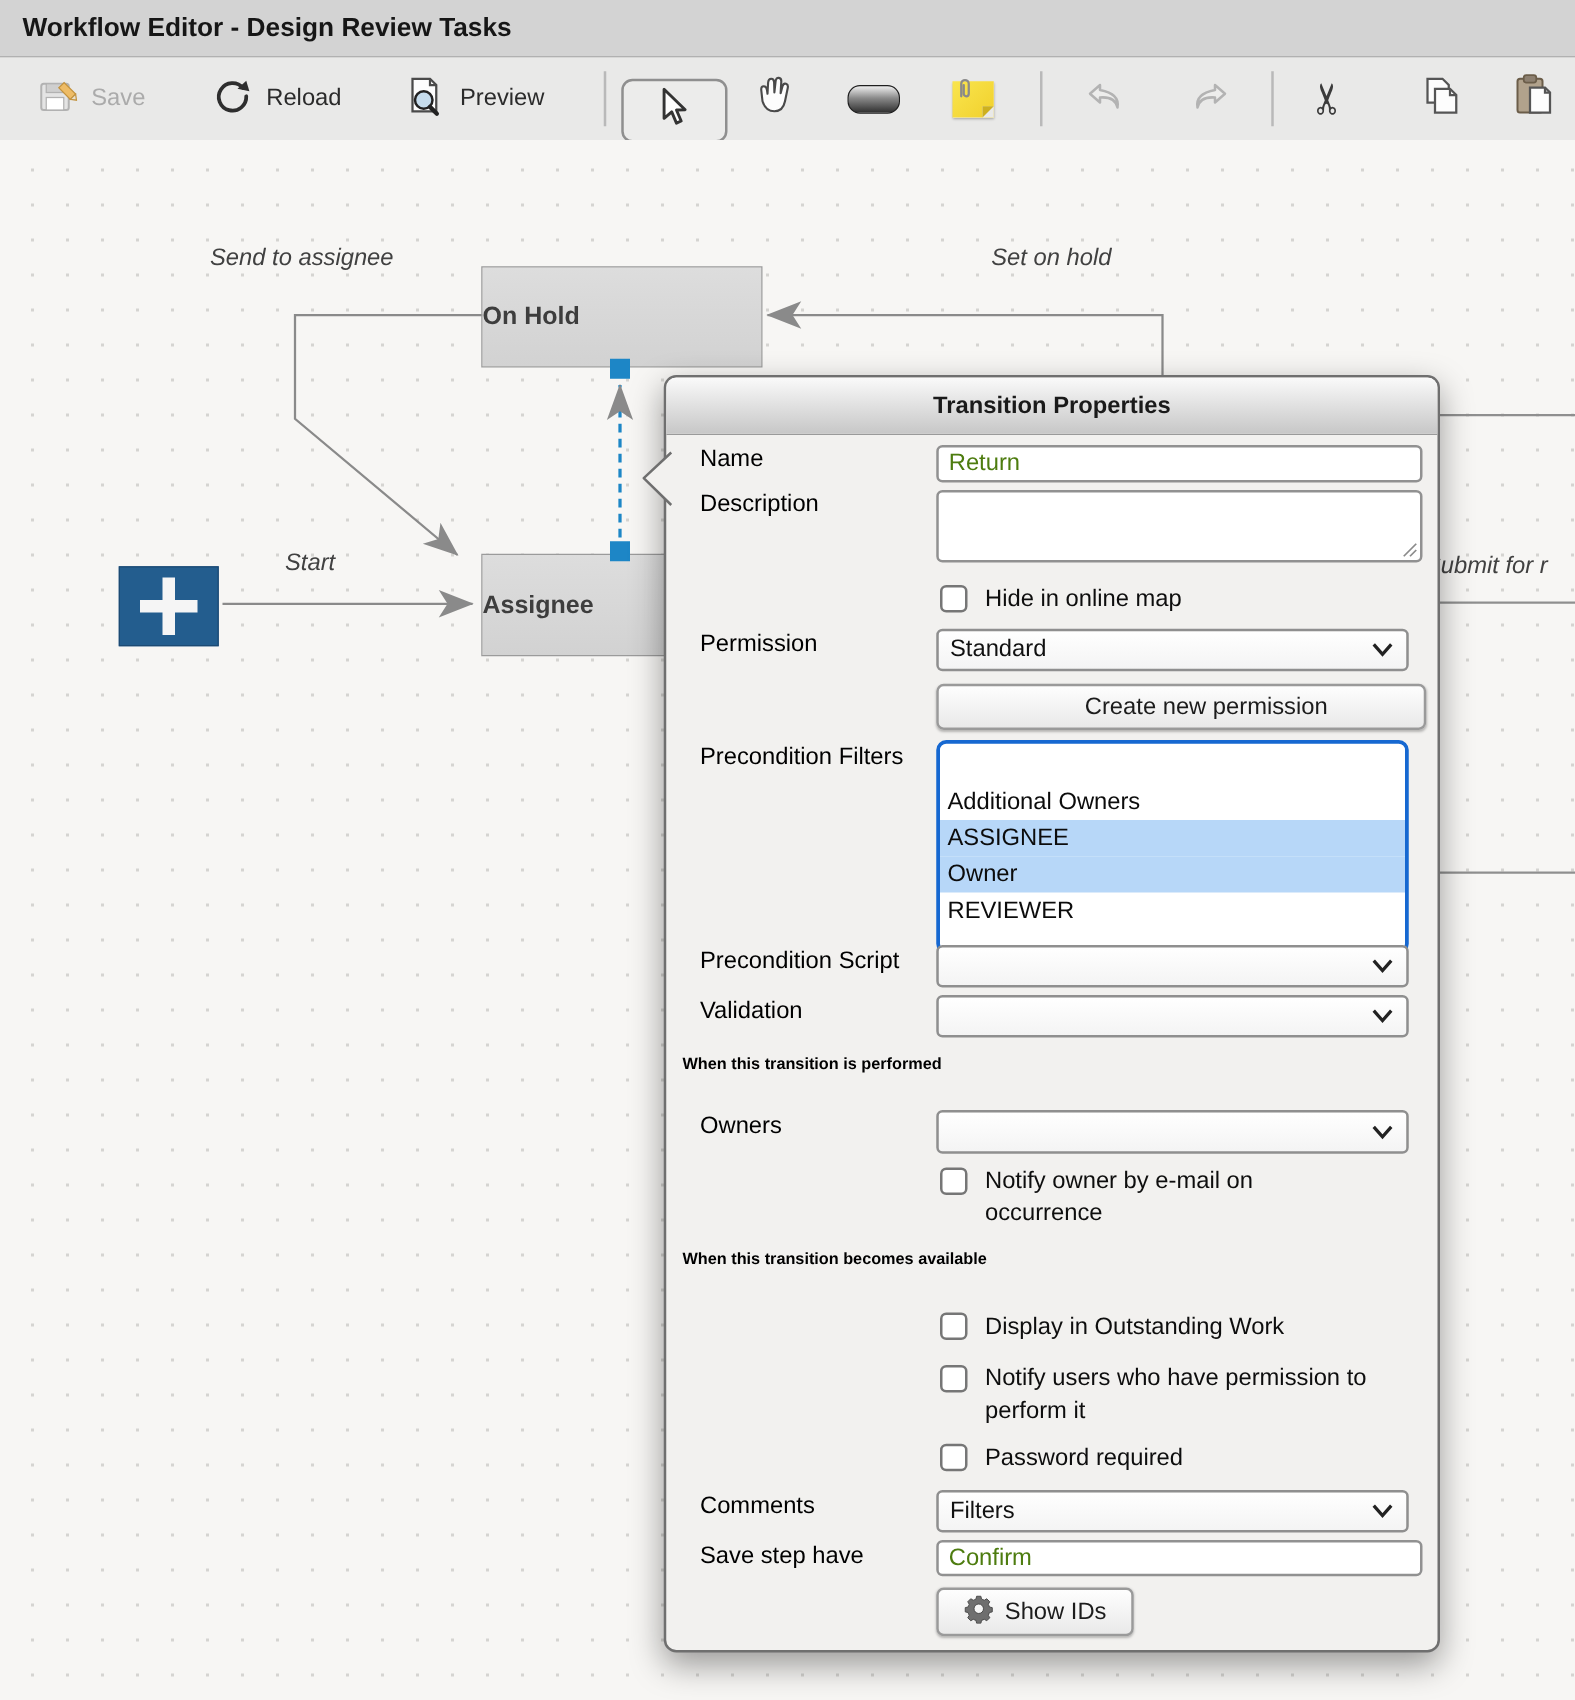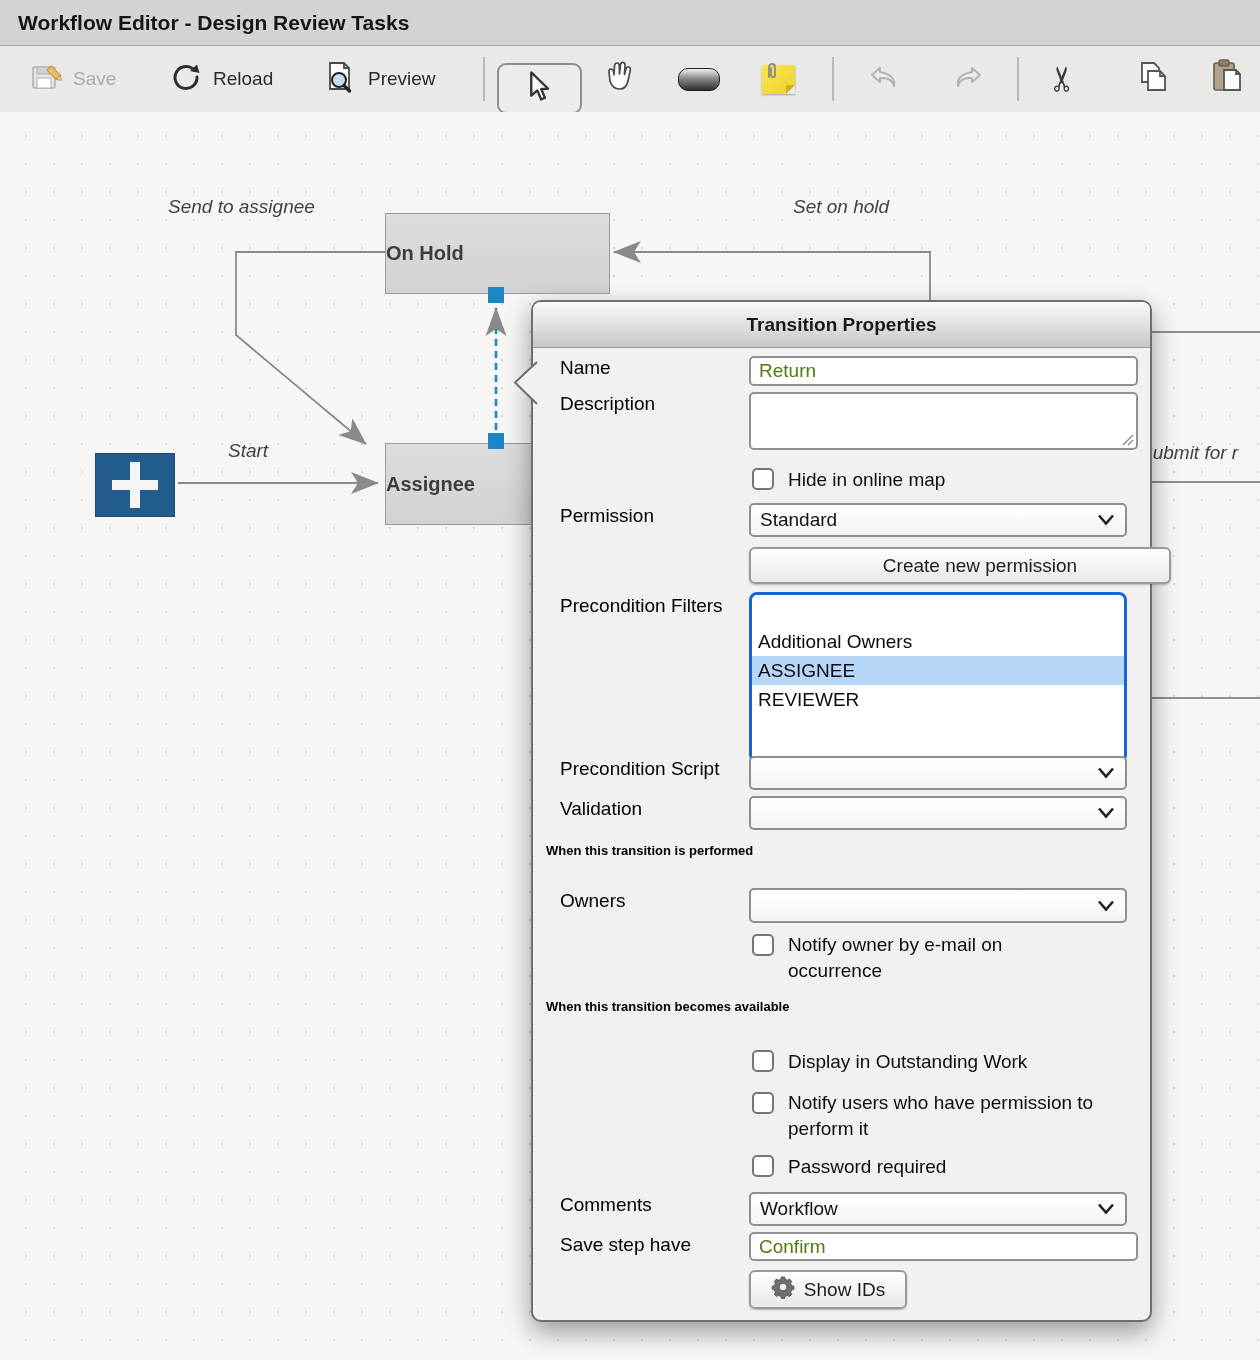--- a/index.html
+++ b/index.html
@@ -265,29 +265,30 @@
     <div class="cb-label" style="top:165px;white-space:nowrap;">Hide in online map</div>
 
     <div class="fld-label" style="top:203px;">Permission</div>
     <div class="select" style="top:201px;">
       <span class="sel-value">Standard</span>
       <svg class="chev" width="18" height="13" viewBox="0 0 18 13">
         <polyline points="2,2 9,10 16,2" fill="none" stroke="#222" stroke-width="2.6"></polyline>
       </svg>
     </div>
 
-    <div class="dlg-btn" style="top:245px;width:422px;height:37px;padding-left:40px;">
+    <div class="dlg-btn" style="top:245px;width:392px;height:37px;padding-left:40px;">
       <span>Create new permission</span>
     </div>
 
     <div class="fld-label" style="top:293px;">Precondition Filters</div>
     <div id="listbox">
       <div class="lb-item"></div>
       <div class="lb-item">Additional Owners</div>
       <div class="lb-item selected">ASSIGNEE</div>
+      <div class="lb-item selected">Owner</div>
       <div class="lb-item">REVIEWER</div>
     </div>
 
     <div class="fld-label" style="top:456px;">Precondition Script</div>
     <div class="select" style="top:454px;">
       <span class="sel-value"></span>
       <svg class="chev" width="18" height="13" viewBox="0 0 18 13">
         <polyline points="2,2 9,10 16,2" fill="none" stroke="#222" stroke-width="2.6"></polyline>
       </svg>
     </div>
@@ -319,21 +320,21 @@
     <div class="cb-label" style="top:747px;white-space:nowrap;">Display in Outstanding Work</div>
 
     <div class="checkbox" style="top:790px;"></div>
     <div class="cb-label" style="top:788px;width:330px;">Notify users who have permission to perform it</div>
 
     <div class="checkbox" style="top:853px;"></div>
     <div class="cb-label" style="top:852px;white-space:nowrap;">Password required</div>
 
     <div class="fld-label" style="top:892px;">Comments</div>
     <div class="select" style="top:890px;">
-      <span class="sel-value">Workflow</span>
+      <span class="sel-value">Filters</span>
       <svg class="chev" width="18" height="13" viewBox="0 0 18 13">
         <polyline points="2,2 9,10 16,2" fill="none" stroke="#222" stroke-width="2.6"></polyline>
       </svg>
     </div>
 
     <div class="fld-label" style="top:932px;">Save step have</div>
     <input class="tinput" style="top: 930px; height: 29px;" value="Confirm">
 
     <div class="dlg-btn" style="top:968px;width:158px;height:39px;">
       <span>

